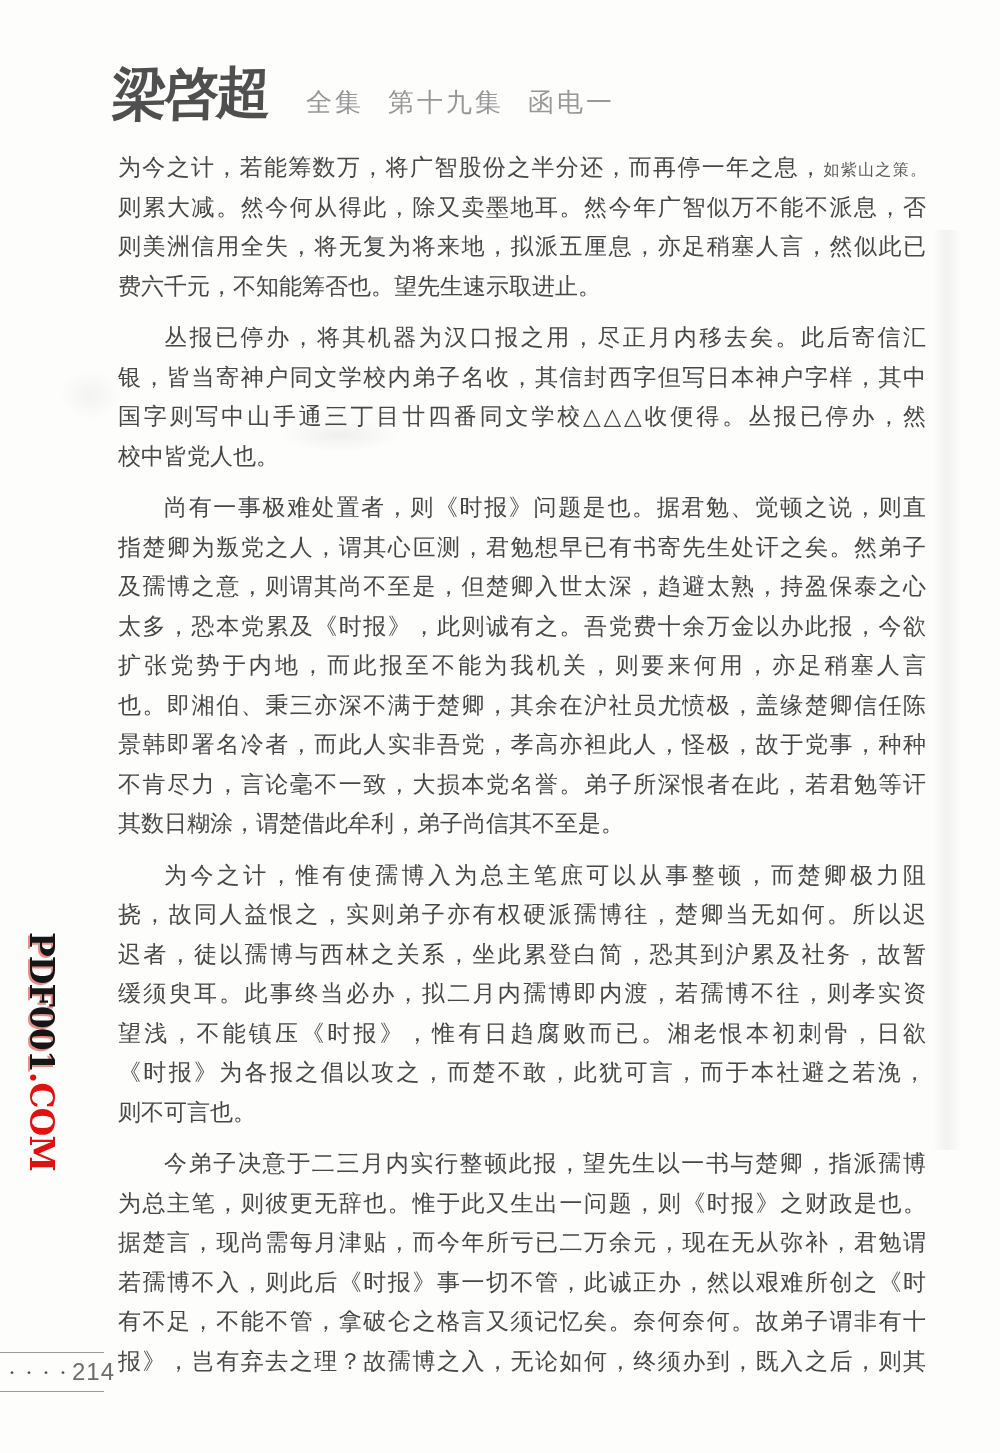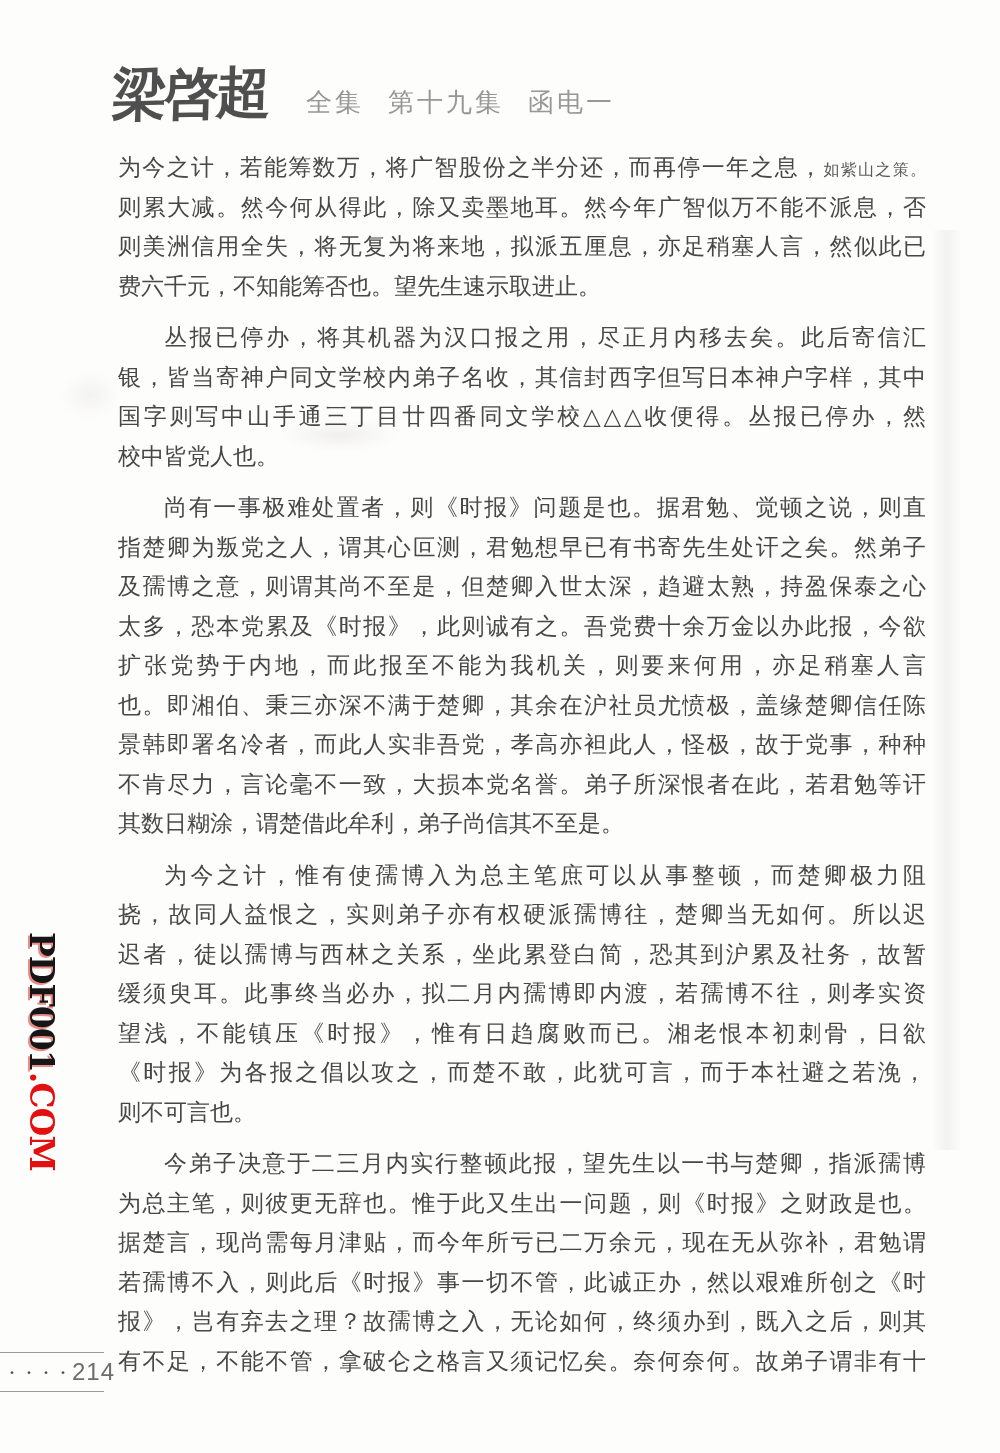--- a/index.html
+++ b/index.html
@@ -131,22 +131,22 @@
     <div class="line">望浅，不能镇压《时报》，惟有日趋腐败而已。湘老恨本初刺骨，日欲</div>
     <div class="line">《时报》为各报之倡以攻之，而楚不敢，此犹可言，而于本社避之若浼，</div>
     <div class="line last">则不可言也。</div>
   </div>
 
   <div class="paragraph">
     <div class="line indent">今弟子决意于二三月内实行整顿此报，望先生以一书与楚卿，指派孺博</div>
     <div class="line">为总主笔，则彼更无辞也。惟于此又生出一问题，则《时报》之财政是也。</div>
     <div class="line">据楚言，现尚需每月津贴，而今年所亏已二万余元，现在无从弥补，君勉谓</div>
     <div class="line">若孺博不入，则此后《时报》事一切不管，此诚正办，然以艰难所创之《时</div>
+    <div class="line">有不足，不能不管，拿破仑之格言又须记忆矣。奈何奈何。故弟子谓非有十</div>
     <div class="line">报》，岂有弃去之理？故孺博之入，无论如何，终须办到，既入之后，则其</div>
-    <div class="line">有不足，不能不管，拿破仑之格言又须记忆矣。奈何奈何。故弟子谓非有十</div>
   </div>
 
 </div>
 
 <div class="watermark"><span class="wm-black">PDF001</span><span class="wm-red">.COM</span></div>
 
 <div class="footer">
   <span class="dots">····</span>
   <span class="page-number">214</span>
 </div>

